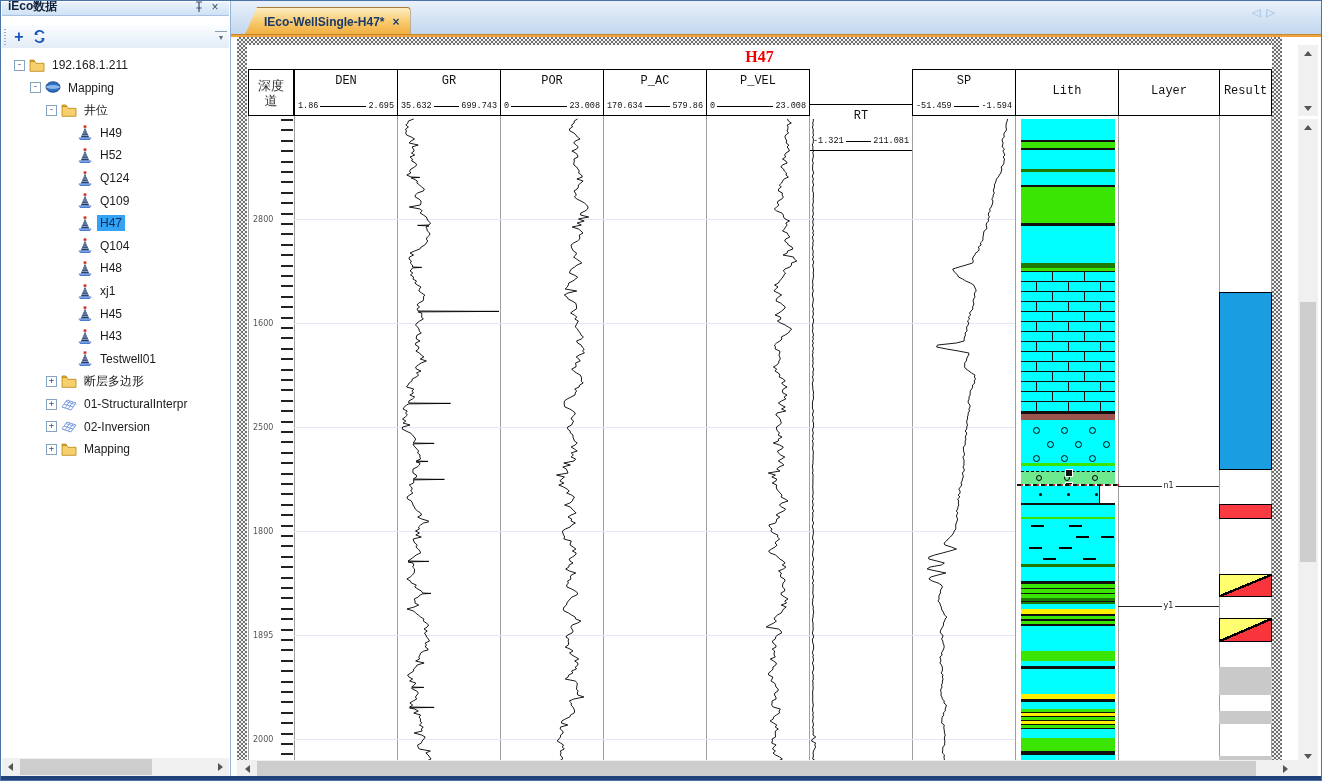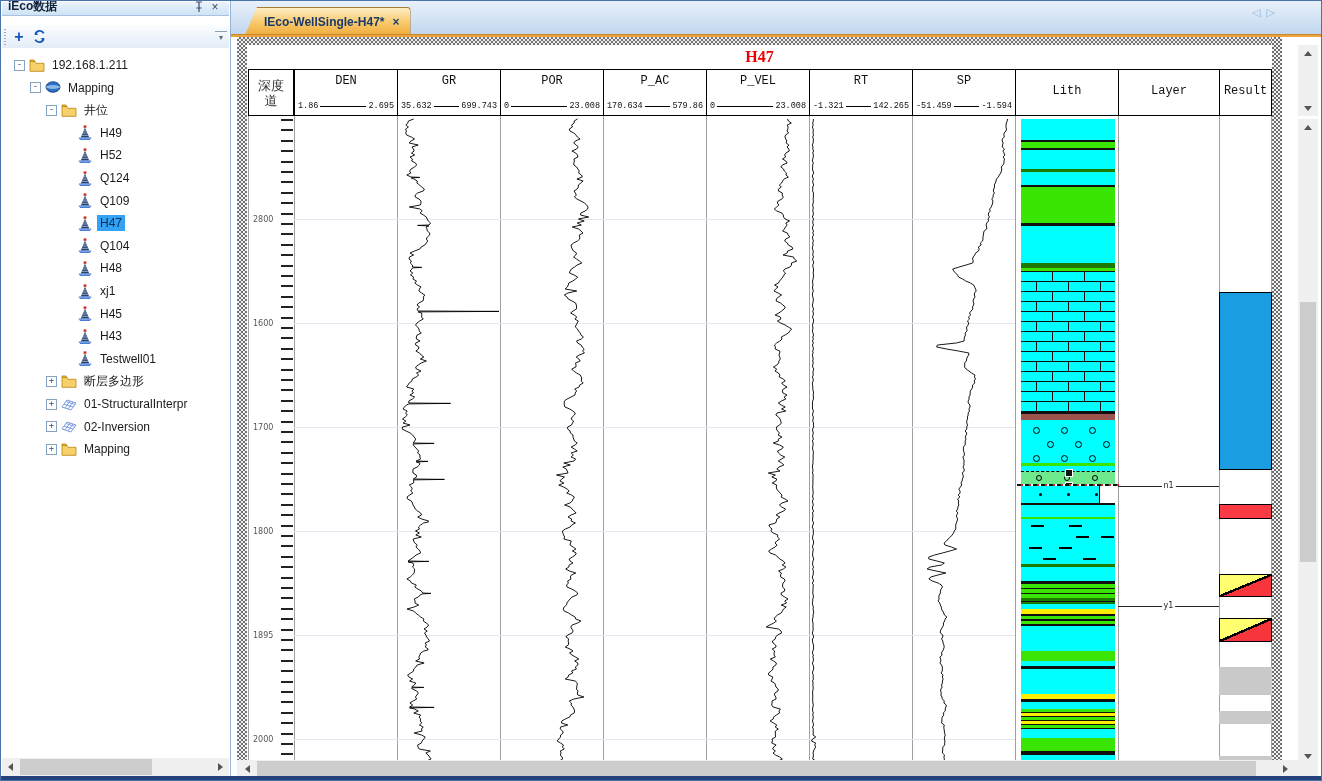--- a/index.html
+++ b/index.html
@@ -340,26 +340,26 @@
             </div>
           </div>
           <div class="hcell" style="left: 459px; width: 104px;">
             <div class="hname">P_VEL</div>
             <div class="hscale">
               <span>0</span>
               <span class="ln"></span>
               <span>23.008</span>
             </div>
           </div>
-          <div class="hcell" style="left: 562px; width: 104px;">
+          <div class="hcell" style="left: 562px; width: 104px; margin-top: 35px;">
             <div class="hname">RT</div>
             <div class="hscale">
               <span>-1.321</span>
               <span class="ln"></span>
-              <span>142.265</span>
+              <span>211.081</span>
             </div>
           </div>
           <div class="hcell" style="left: 665px; width: 104px;">
             <div class="hname">SP</div>
             <div class="hscale">
               <span>-51.459</span>
               <span class="ln"></span>
               <span>-1.594</span>
             </div>
           </div>
@@ -446,21 +446,21 @@
           <div class="tick" style="left: 34px; width: 12px; top: 596px;"></div>
           <div class="tick" style="left: 34px; width: 12px; top: 606px;"></div>
           <div class="tick" style="left: 34px; width: 12px; top: 617px;"></div>
           <div class="tick" style="left: 34px; width: 12px; top: 627px;"></div>
           <div class="tick" style="left: 34px; width: 12px; top: 637px;"></div>
           <div class="gline" style="left: 47px; width: 721px; top: 103px;"></div>
           <div class="dlabel" style="left: 6px; top: 99px;">2800</div>
           <div class="gline" style="left: 47px; width: 721px; top: 207px;"></div>
           <div class="dlabel" style="left: 6px; top: 203px;">1600</div>
           <div class="gline" style="left: 47px; width: 721px; top: 311px;"></div>
-          <div class="dlabel" style="left: 6px; top: 307px;">1700</div>
+          <div class="dlabel" style="left: 6px; top: 307px;">2500</div>
           <div class="gline" style="left: 47px; width: 721px; top: 415px;"></div>
           <div class="dlabel" style="left: 6px; top: 411px;">1800</div>
           <div class="gline" style="left: 47px; width: 721px; top: 519px;"></div>
           <div class="dlabel" style="left: 6px; top: 515px;">1895</div>
           <div class="gline" style="left: 47px; width: 721px; top: 623px;"></div>
           <div class="dlabel" style="left: 6px; top: 619px;">2000</div>
           <svg width="721" height="648" style="position: absolute; left: 47px; top: 0px;">
             <path d="M119.7 3.0L114.4 5.0L113.8 7.0L111.8 9.0L114.4 11.0L111.6 13.0L112.4 15.0L111.7 17.0L112.6 19.0L117.3 21.0L120.6 23.0L117.0 25.0L115.1 27.0L124.2 29.0L118.0 31.0L119.4 33.0L120.2 35.0L117.5 37.0L120.7 39.0L116.0 41.0L118.5 43.0L117.7 45.0L121.5 47.0L122.6 49.0L120.7 51.0L117.0 53.0L115.5 55.0L116.8 57.0L112.8 59.0L117.1 61.0L125.7 61.4L117.1 61.9L120.0 63.0L123.3 65.0L122.9 67.0L125.6 69.0L127.6 71.0L130.4 73.0L129.3 75.0L123.5 77.0L121.3 79.0L121.2 81.0L125.0 83.0L126.9 85.0L127.0 87.0L126.3 89.0L115.3 91.0L126.2 93.0L128.2 95.0L126.1 97.0L129.4 99.0L132.3 101.0L133.2 103.0L134.3 105.0L136.6 107.0L135.0 109.0L123.6 109.4L135.0 109.9L132.0 111.0L133.0 113.0L133.3 115.0L135.7 117.0L135.7 119.0L133.4 121.0L132.3 123.0L133.7 125.0L132.3 127.0L130.8 129.0L127.1 131.0L125.8 133.0L120.5 135.0L116.0 137.0L119.6 139.0L115.5 141.0L115.0 143.0L117.4 145.0L116.3 147.0L118.4 149.0L118.6 151.0L127.7 151.4L118.6 151.9L117.8 153.0L116.1 155.0L118.8 157.0L116.5 159.0L119.6 161.0L118.9 163.0L122.5 165.0L120.8 167.0L123.4 169.0L127.0 171.0L125.4 173.0L124.9 175.0L127.6 177.0L130.8 179.0L129.3 181.0L129.7 183.0L128.9 185.0L124.7 187.0L123.0 189.0L125.6 191.0L123.0 193.0L124.1 195.0L205.0 195.4L124.1 195.9L127.6 197.0L127.9 199.0L127.5 201.0L129.3 203.0L125.7 205.0L123.0 207.0L121.5 209.0L123.5 211.0L125.0 213.0L125.1 215.0L127.3 217.0L123.1 219.0L122.3 221.0L122.4 223.0L126.0 225.0L121.7 227.0L121.6 229.0L124.9 231.0L124.5 233.0L121.9 235.0L125.4 237.0L127.2 239.0L129.9 241.0L126.3 243.0L132.4 245.0L127.2 247.0L124.2 249.0L121.6 251.0L122.4 253.0L127.0 255.0L122.5 257.0L124.7 259.0L122.1 261.0L118.3 263.0L117.9 265.0L115.2 267.0L114.0 269.0L112.5 271.0L119.8 273.0L117.9 275.0L119.4 277.0L115.9 279.0L120.6 281.0L118.4 283.0L114.8 285.0L114.8 287.0L156.6 287.4L114.8 287.9L112.4 289.0L110.4 291.0L109.0 293.0L113.2 295.0L111.6 297.0L113.3 299.0L111.2 301.0L108.5 303.0L111.9 305.0L109.1 307.0L116.0 309.0L108.6 311.0L108.1 313.0L112.1 315.0L116.3 317.0L118.6 319.0L120.1 321.0L121.7 323.0L120.7 325.0L119.2 327.0L140.1 327.4L119.2 327.9L119.3 329.0L121.0 331.0L122.8 333.0L124.6 335.0L123.6 337.0L126.0 339.0L125.8 341.0L126.6 343.0L122.2 345.0L133.9 345.4L122.2 345.9L125.9 347.0L125.4 349.0L123.2 351.0L119.1 353.0L118.8 355.0L119.0 357.0L122.3 359.0L122.5 361.0L119.3 363.0L150.4 363.4L119.3 363.9L119.9 365.0L119.5 367.0L115.3 369.0L117.4 371.0L118.2 373.0L116.7 375.0L118.9 377.0L115.7 379.0L113.0 381.0L113.6 383.0L117.3 385.0L118.4 387.0L119.0 389.0L120.3 391.0L121.2 393.0L123.6 395.0L126.6 397.0L127.5 399.0L123.7 401.0L127.8 403.0L134.5 405.0L133.9 405.4L134.5 405.9L129.6 407.0L126.6 409.0L124.5 411.0L125.4 413.0L121.5 415.0L125.4 417.0L121.8 419.0L127.3 421.0L119.2 423.0L119.6 425.0L120.8 427.0L123.3 429.0L121.9 431.0L124.2 433.0L126.0 435.0L126.5 437.0L122.1 439.0L119.7 441.0L117.0 443.0L114.0 445.0L134.9 445.4L114.0 445.9L118.8 447.0L119.9 449.0L118.5 451.0L120.6 453.0L120.4 455.0L120.2 457.0L118.3 459.0L116.2 461.0L112.9 463.0L116.4 465.0L117.4 467.0L122.3 469.0L120.8 471.0L123.8 473.0L127.4 475.0L128.6 477.0L137.0 477.4L128.6 477.9L126.1 479.0L124.3 481.0L120.2 483.0L121.1 485.0L120.9 487.0L124.7 489.0L120.1 491.0L113.0 493.0L119.7 495.0L121.6 497.0L124.3 499.0L126.6 501.0L129.9 503.0L129.3 505.0L132.2 507.0L134.7 509.0L133.2 511.0L130.0 513.0L133.2 515.0L130.5 517.0L131.8 519.0L132.7 521.0L134.3 523.0L135.5 525.0L131.2 527.0L132.3 529.0L131.3 531.0L134.2 533.0L133.9 533.4L134.2 533.9L129.8 535.0L126.6 537.0L125.9 539.0L124.8 541.0L125.5 543.0L121.7 545.0L130.1 547.0L123.2 549.0L121.9 551.0L119.6 553.0L119.7 555.0L116.7 557.0L113.6 559.0L114.9 561.0L118.6 563.0L115.6 565.0L121.8 567.0L120.3 569.0L117.7 571.0L129.8 571.4L117.7 571.9L118.2 573.0L122.8 575.0L124.3 577.0L122.9 579.0L121.4 581.0L122.7 583.0L119.1 585.0L115.9 587.0L118.7 589.0L115.6 591.0L140.1 591.4L115.6 591.9L120.6 593.0L124.3 595.0L119.8 597.0L126.6 599.0L125.1 601.0L126.5 603.0L126.3 605.0L127.7 607.0L125.4 609.0L129.2 611.0L127.4 613.0L128.1 615.0L120.2 617.0L127.5 619.0L131.2 621.0L129.9 623.0L128.1 625.0L127.4 627.0L123.6 629.0L124.0 631.0L125.2 633.0L136.3 635.0L131.8 637.0L134.2 639.0L135.5 641.0L137.1 643.0L132.3 645.0L146.3 645.4L132.3 645.9" fill="none" stroke="#000" stroke-width="0.9"></path>
             <path d="M283.5 3.0L280.2 5.0L280.2 7.0L277.5 9.0L278.5 11.0L275.3 13.0L275.9 15.0L279.9 17.0L281.9 19.0L283.4 21.0L286.1 23.0L281.3 25.0L279.7 27.0L282.3 29.0L284.2 31.0L282.7 33.0L277.9 35.0L281.8 37.0L283.4 39.0L284.0 41.0L279.9 43.0L280.4 45.0L279.8 47.0L279.9 49.0L282.6 51.0L283.9 53.0L285.3 55.0L284.5 57.0L287.5 59.0L288.3 61.0L282.9 63.0L289.1 65.0L286.8 67.0L284.3 69.0L284.4 71.0L283.1 73.0L280.0 75.0L281.4 77.0L282.3 79.0L280.4 81.0L282.9 83.0L286.9 85.0L290.5 87.0L292.7 89.0L294.1 91.0L293.6 93.0L291.1 95.0L286.8 97.0L286.5 99.0L294.7 101.0L284.5 103.0L290.2 105.0L283.2 107.0L287.3 109.0L278.2 111.0L284.6 113.0L287.0 115.0L289.0 117.0L285.3 119.0L285.7 121.0L285.7 123.0L283.5 125.0L279.6 127.0L277.0 129.0L277.4 131.0L278.2 133.0L279.4 135.0L282.5 137.0L281.8 139.0L279.6 141.0L282.5 143.0L285.4 145.0L287.8 147.0L283.1 149.0L280.6 151.0L277.3 153.0L276.0 155.0L275.5 157.0L280.1 159.0L283.7 161.0L281.7 163.0L278.9 165.0L274.7 167.0L274.3 169.0L273.3 171.0L271.1 173.0L282.7 175.0L273.9 177.0L270.3 179.0L273.0 181.0L274.2 183.0L278.1 185.0L281.6 187.0L282.3 189.0L282.6 191.0L282.4 193.0L279.1 195.0L276.6 197.0L280.2 199.0L282.8 201.0L280.8 203.0L284.3 205.0L283.2 207.0L282.1 209.0L281.3 211.0L283.5 213.0L284.5 215.0L286.2 217.0L287.0 219.0L289.4 221.0L287.3 223.0L282.5 225.0L283.7 227.0L287.1 229.0L288.1 231.0L290.2 233.0L288.6 235.0L290.4 237.0L285.3 239.0L282.2 241.0L284.9 243.0L286.2 245.0L281.5 247.0L282.0 249.0L281.9 251.0L277.7 253.0L279.6 255.0L282.5 257.0L286.2 259.0L287.3 261.0L287.6 263.0L287.2 265.0L289.2 267.0L285.7 269.0L285.1 271.0L280.7 273.0L282.6 275.0L281.2 277.0L281.0 279.0L277.0 281.0L273.1 283.0L270.4 285.0L270.2 287.0L270.3 289.0L270.9 291.0L275.8 293.0L278.8 295.0L281.3 297.0L280.4 299.0L278.2 301.0L277.1 303.0L279.6 305.0L278.5 307.0L277.6 309.0L273.7 311.0L273.6 313.0L276.1 315.0L276.4 317.0L279.0 319.0L278.9 321.0L279.7 323.0L280.5 325.0L283.2 327.0L281.1 329.0L277.1 331.0L280.4 333.0L283.2 335.0L277.2 337.0L279.3 339.0L277.1 341.0L281.7 343.0L280.0 345.0L269.8 347.0L276.3 349.0L268.8 351.0L272.3 353.0L273.2 355.0L274.0 357.0L262.5 359.0L270.5 361.0L267.7 363.0L265.9 365.0L269.9 367.0L264.8 369.0L269.5 371.0L273.1 373.0L275.2 375.0L272.7 377.0L277.4 379.0L280.4 381.0L279.1 383.0L278.3 385.0L275.9 387.0L270.6 389.0L276.3 391.0L278.1 393.0L280.1 395.0L282.1 397.0L277.1 399.0L274.0 401.0L277.7 403.0L277.1 405.0L281.4 407.0L277.7 409.0L276.2 411.0L271.3 413.0L268.5 415.0L268.8 417.0L269.6 419.0L270.7 421.0L269.8 423.0L277.3 425.0L276.4 427.0L276.1 429.0L279.1 431.0L281.9 433.0L278.4 435.0L282.2 437.0L281.4 439.0L278.4 441.0L275.1 443.0L276.0 445.0L279.0 447.0L275.1 449.0L274.9 451.0L271.7 453.0L275.4 455.0L281.8 457.0L277.4 459.0L276.3 461.0L277.0 463.0L273.6 465.0L274.4 467.0L272.6 469.0L273.0 471.0L277.7 473.0L281.2 475.0L283.7 477.0L282.8 479.0L278.0 481.0L276.1 483.0L274.3 485.0L272.9 487.0L272.5 489.0L270.1 491.0L269.2 493.0L270.1 495.0L274.5 497.0L277.5 499.0L281.1 501.0L281.7 503.0L286.9 505.0L283.6 507.0L278.2 509.0L276.8 511.0L277.9 513.0L279.2 515.0L278.0 517.0L273.6 519.0L271.9 521.0L274.8 523.0L274.1 525.0L274.7 527.0L274.3 529.0L271.2 531.0L276.0 533.0L279.0 535.0L275.5 537.0L278.0 539.0L281.5 541.0L284.8 543.0L280.7 545.0L283.8 547.0L283.9 549.0L281.3 551.0L282.4 553.0L277.6 555.0L278.8 557.0L274.7 559.0L274.1 561.0L271.2 563.0L281.2 565.0L283.3 567.0L283.1 569.0L282.8 571.0L282.4 573.0L284.1 575.0L283.3 577.0L283.8 579.0L289.9 581.0L279.9 583.0L275.3 585.0L277.4 587.0L277.1 589.0L278.9 591.0L280.0 593.0L280.6 595.0L280.2 597.0L276.5 599.0L275.8 601.0L271.2 603.0L267.8 605.0L267.4 607.0L273.8 609.0L266.5 611.0L266.2 613.0L268.6 615.0L269.2 617.0L266.6 619.0L266.5 621.0L264.8 623.0L263.2 625.0L266.5 627.0L269.5 629.0L268.3 631.0L270.3 633.0L266.3 635.0L267.1 637.0L266.2 639.0L268.1 641.0L268.6 643.0L265.3 645.0" fill="none" stroke="#000" stroke-width="0.9"></path>
             <path d="M493.5 3.0L494.4 5.0L497.3 7.0L493.2 9.0L494.1 11.0L493.8 13.0L493.0 15.0L494.6 17.0L491.6 19.0L490.9 21.0L491.8 23.0L492.8 25.0L492.1 27.0L494.9 29.0L493.1 31.0L494.7 33.0L495.3 35.0L491.9 37.0L490.6 39.0L491.6 41.0L488.5 43.0L491.9 45.0L493.2 47.0L488.3 49.0L486.8 51.0L489.5 53.0L490.3 55.0L492.5 57.0L491.9 59.0L494.4 61.0L490.1 63.0L488.6 65.0L487.7 67.0L485.3 69.0L487.3 71.0L484.5 73.0L484.4 75.0L488.4 77.0L488.1 79.0L489.3 81.0L487.9 83.0L484.1 85.0L483.3 87.0L484.9 89.0L482.7 91.0L480.3 93.0L482.8 95.0L487.9 97.0L489.3 99.0L489.5 101.0L491.1 103.0L495.5 105.0L491.8 107.0L493.1 109.0L491.5 111.0L490.4 113.0L488.5 115.0L493.3 117.0L494.2 119.0L495.8 121.0L491.7 123.0L490.6 125.0L493.4 127.0L494.3 129.0L498.0 131.0L498.9 133.0L493.6 135.0L493.2 137.0L489.0 139.0L499.5 141.0L500.3 143.0L502.8 145.0L497.5 147.0L497.5 149.0L496.0 151.0L490.8 153.0L489.3 155.0L491.5 157.0L490.0 159.0L488.9 161.0L487.4 163.0L485.5 165.0L484.5 167.0L480.6 169.0L484.0 171.0L481.6 173.0L480.0 175.0L484.1 177.0L487.6 179.0L484.3 181.0L482.5 183.0L482.1 185.0L486.5 187.0L488.9 189.0L491.3 191.0L490.1 193.0L487.7 195.0L484.8 197.0L481.1 199.0L486.3 201.0L486.9 203.0L483.4 205.0L486.5 207.0L491.2 209.0L494.3 211.0L497.6 213.0L495.7 215.0L494.4 217.0L491.1 219.0L487.3 221.0L488.0 223.0L485.9 225.0L482.6 227.0L480.5 229.0L481.4 231.0L481.2 233.0L485.7 235.0L485.8 237.0L484.9 239.0L485.8 241.0L486.3 243.0L484.9 245.0L484.6 247.0L482.9 249.0L479.4 251.0L482.7 253.0L481.0 255.0L484.4 257.0L485.9 259.0L485.2 261.0L489.4 263.0L491.2 265.0L487.7 267.0L489.4 269.0L493.1 271.0L489.3 273.0L488.3 275.0L488.9 277.0L493.0 279.0L490.1 281.0L491.8 283.0L487.5 285.0L484.3 287.0L487.1 289.0L491.2 291.0L487.6 293.0L491.8 295.0L483.0 297.0L481.8 299.0L484.5 301.0L486.0 303.0L486.7 305.0L487.3 307.0L485.6 309.0L482.4 311.0L482.5 313.0L483.5 315.0L485.5 317.0L484.1 319.0L488.0 321.0L484.4 323.0L484.4 325.0L479.3 327.0L485.5 329.0L489.3 331.0L487.8 333.0L483.5 335.0L484.5 337.0L486.7 339.0L490.8 341.0L487.5 343.0L484.3 345.0L487.7 347.0L489.9 349.0L485.0 351.0L482.8 353.0L486.0 355.0L474.3 357.0L481.4 359.0L477.9 361.0L482.7 363.0L481.9 365.0L478.2 367.0L482.7 369.0L482.3 371.0L482.7 373.0L484.3 375.0L486.1 377.0L488.0 379.0L487.0 381.0L491.1 383.0L494.0 385.0L488.0 387.0L485.4 389.0L487.6 391.0L491.6 393.0L489.8 395.0L485.1 397.0L482.1 399.0L485.8 401.0L482.8 403.0L482.4 405.0L481.6 407.0L474.9 409.0L475.8 411.0L478.0 413.0L476.8 415.0L479.1 417.0L483.8 419.0L483.5 421.0L485.6 423.0L482.7 425.0L481.0 427.0L483.1 429.0L481.1 431.0L477.5 433.0L474.6 435.0L476.2 437.0L481.5 439.0L483.9 441.0L485.7 443.0L489.2 445.0L491.1 447.0L488.2 449.0L491.9 451.0L489.3 453.0L484.5 455.0L487.4 457.0L486.5 459.0L486.7 461.0L490.4 463.0L491.1 465.0L489.0 467.0L488.6 469.0L488.6 471.0L490.5 473.0L490.7 475.0L487.0 477.0L487.4 479.0L490.7 481.0L494.0 483.0L490.7 485.0L492.6 487.0L487.2 489.0L492.2 491.0L489.5 493.0L488.4 495.0L487.2 497.0L483.5 499.0L481.3 501.0L480.0 503.0L482.4 505.0L479.8 507.0L475.8 509.0L472.2 511.0L484.5 513.0L487.0 515.0L487.6 517.0L483.4 519.0L481.7 521.0L481.3 523.0L478.4 525.0L479.0 527.0L481.6 529.0L482.1 531.0L478.2 533.0L480.7 535.0L480.1 537.0L480.1 539.0L481.3 541.0L476.3 543.0L479.6 545.0L482.4 547.0L481.9 549.0L478.9 551.0L479.0 553.0L477.3 555.0L474.6 557.0L474.6 559.0L478.8 561.0L478.1 563.0L476.9 565.0L480.5 567.0L481.5 569.0L481.9 571.0L484.2 573.0L484.0 575.0L480.8 577.0L480.5 579.0L481.8 581.0L482.1 583.0L478.0 585.0L478.1 587.0L477.7 589.0L479.1 591.0L486.4 593.0L485.0 595.0L485.6 597.0L482.3 599.0L479.5 601.0L479.2 603.0L476.1 605.0L479.4 607.0L482.8 609.0L481.2 611.0L484.3 613.0L481.4 615.0L481.3 617.0L481.4 619.0L481.6 621.0L478.1 623.0L478.4 625.0L477.7 627.0L482.1 629.0L479.8 631.0L478.5 633.0L481.4 635.0L479.0 637.0L481.5 639.0L485.7 641.0L488.4 643.0L483.9 645.0" fill="none" stroke="#000" stroke-width="0.9"></path>

